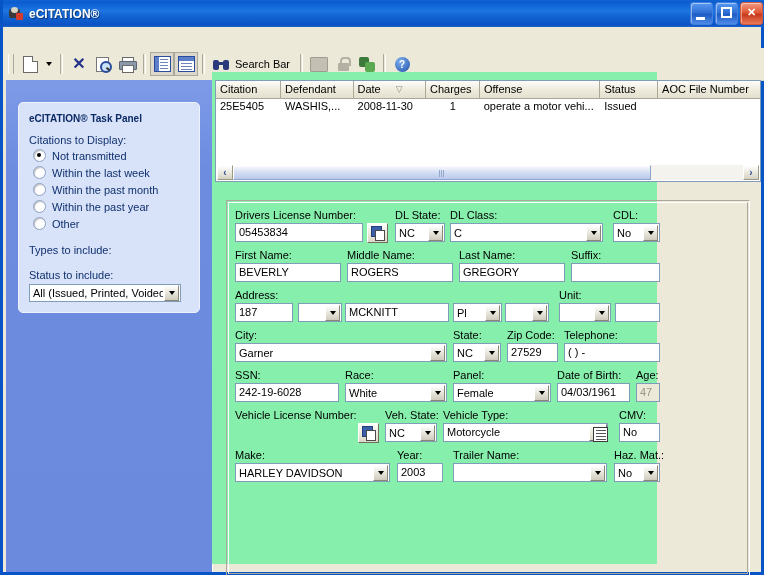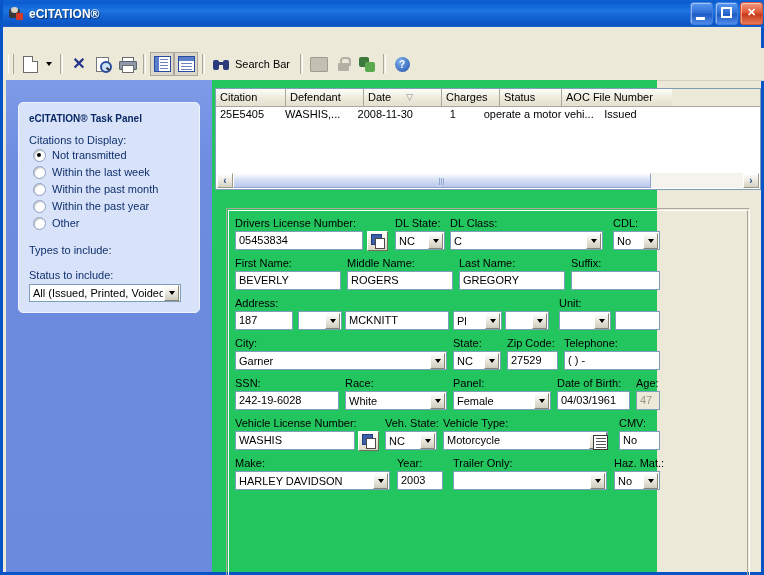--- a/index.html
+++ b/index.html
@@ -112,21 +112,21 @@
   }
   .taskbox{
     position:absolute;left:12px;top:22px;width:180px;
     background:#d8e2f8;border:1px solid #eef2fb;border-radius:5px;
     padding:6px 0 10px 0;
   }
   .taskbox h2{
     margin:4px 0 10px 10px;font-size:10px;font-weight:bold;color:#0b2a66;
   }
   .tp-label{margin:0 0 3px 10px;font-size:11px;color:#10316f;}
-  .radio-row{display:flex;margin:0 0 4px 14px;}
+  .radio-row{display:flex;align-items:center;margin:0 0 4px 14px;}
   .radio{
     width:11px;height:11px;border-radius:50%;
     background:#fff;border:1px solid #8c9fc4;
     box-shadow:inset 1px 1px 1px rgba(0,0,0,.25);
     margin-right:6px;position:relative;flex:0 0 auto;
   }
   .radio.on:after{content:"";position:absolute;left:3px;top:3px;width:4px;height:4px;border-radius:50%;background:#000;}
   .radio-row span{font-size:11px;color:#10316f;}
   .tp-gap{height:10px;}
   .tp-combo{
@@ -136,21 +136,21 @@
   }
   .tp-combo .txt{flex:1 1 auto;padding-left:3px;font-size:11px;color:#000;white-space:nowrap;overflow:hidden;}
   .combo-btn{
     width:15px;height:16px;flex:0 0 auto;
     background:linear-gradient(to bottom,#fefefe,#e3e1d6 60%,#cfccbe);
     border:1px solid #fff;border-right-color:#8a8676;border-bottom-color:#8a8676;
     display:flex;align-items:center;justify-content:center;box-sizing:border-box;margin:1px;
   }
   .arrow-dn{width:0;height:0;border-left:3px solid transparent;border-right:3px solid transparent;border-top:4px solid #000;}
   
-  .content{position:absolute;left:209px;top:80px;width:445px;height:492px;background:#22c55e;}
+  .content{position:absolute;left:209px;top:72px;width:445px;height:492px;background:#86efac;}
   
   .gridwrap{position:absolute;left:3px;top:8px;width:546px;height:102px;
     border:1px solid #7f9db9;background:#fff;box-sizing:border-box;}
   .ghead{display:flex;height:17px;background:#ece9d8;border-bottom:1px solid #aca899;}
   .gh{
     border-right:1px solid #aca899;font-size:11px;padding:2px 0 0 4px;
     box-sizing:border-box;white-space:nowrap;overflow:hidden;
     background:linear-gradient(to bottom,#fdfdfb,#ece9d8 60%,#e3e0d2);
     position:relative;
   }
@@ -359,20 +359,21 @@
 
     <div class="gridwrap">
       <div class="ghead">
         <div class="gh" style="width:70px">Citation</div>
         <div class="gh" style="width:78px">Defendant</div>
         <div class="gh" style="width:78px">
           <span>Date</span>
           <span style="display:inline-block;margin-left:12px;position:relative;top:-1px;color:#8a8a8a;font-size:9px;">▽</span>
         </div>
         <div class="gh" style="width:58px">Charges</div>
+        <div class="gh" style="width:130px">Offense</div>
         <div class="gh" style="width:62px">Status</div>
         <div class="gh" style="width:110px;border-right:none">AOC File Number</div>
       </div>
       <div class="grow">
         <div class="gc" style="width:70px">25E5405</div>
         <div class="gc" style="width:78px">WASHIS,...</div>
         <div class="gc" style="width:78px">2008-11-30</div>
         <div class="gc num" style="width:58px">1</div>
         <div class="gc" style="width:130px">operate a motor vehi...</div>
         <div class="gc" style="width:62px">Issued</div>
@@ -500,21 +501,20 @@
           </div>
       </div>
       <div class="tbox" style="left:330px;top:182px;width:73px">04/03/1961</div>
       <div class="tbox ro" style="left:409px;top:182px;width:24px">47</div>
 
       <div class="fld-label" style="left:8px;top:208px">Vehicle License Number:</div>
       <div class="fld-label" style="left:158px;top:208px">Veh. State:</div>
       <div class="fld-label" style="left:216px;top:208px">Vehicle Type:</div>
       <div class="fld-label" style="left:392px;top:208px">CMV:</div>
 
-      <div class="tbox" style="left:8px;top:222px;width:120px">WASHIS</div>
       <div class="sbtn" style="left:131px;top:222px">
           <div class="copyico"></div>
           <div class="copyico2"></div>
         </div>
       <div class="cbox" style="left:158px;top:222px;width:52px">
         <div class="ctxt">NC</div>
         <div class="combo-btn">
             <div class="arrow-dn"></div>
           </div>
       </div>
@@ -524,21 +524,21 @@
             <i style="top:2px"></i>
             <i style="top:5px"></i>
             <i style="top:8px"></i>
             <i style="top:11px"></i>
           </div>
       </div>
       <div class="tbox" style="left:392px;top:222px;width:41px">No</div>
 
       <div class="fld-label" style="left:8px;top:248px">Make:</div>
       <div class="fld-label" style="left:170px;top:248px">Year:</div>
-      <div class="fld-label" style="left:226px;top:248px">Trailer Only:</div>
+      <div class="fld-label" style="left:226px;top:248px">Trailer Name:</div>
       <div class="fld-label" style="left:387px;top:248px">Haz. Mat.:</div>
 
       <div class="cbox" style="left:8px;top:262px;width:155px">
         <div class="ctxt">HARLEY DAVIDSON</div>
         <div class="combo-btn">
             <div class="arrow-dn"></div>
           </div>
       </div>
       <div class="tbox" style="left:170px;top:262px;width:46px">2003</div>
       <div class="cbox" style="left:226px;top:262px;width:154px">

